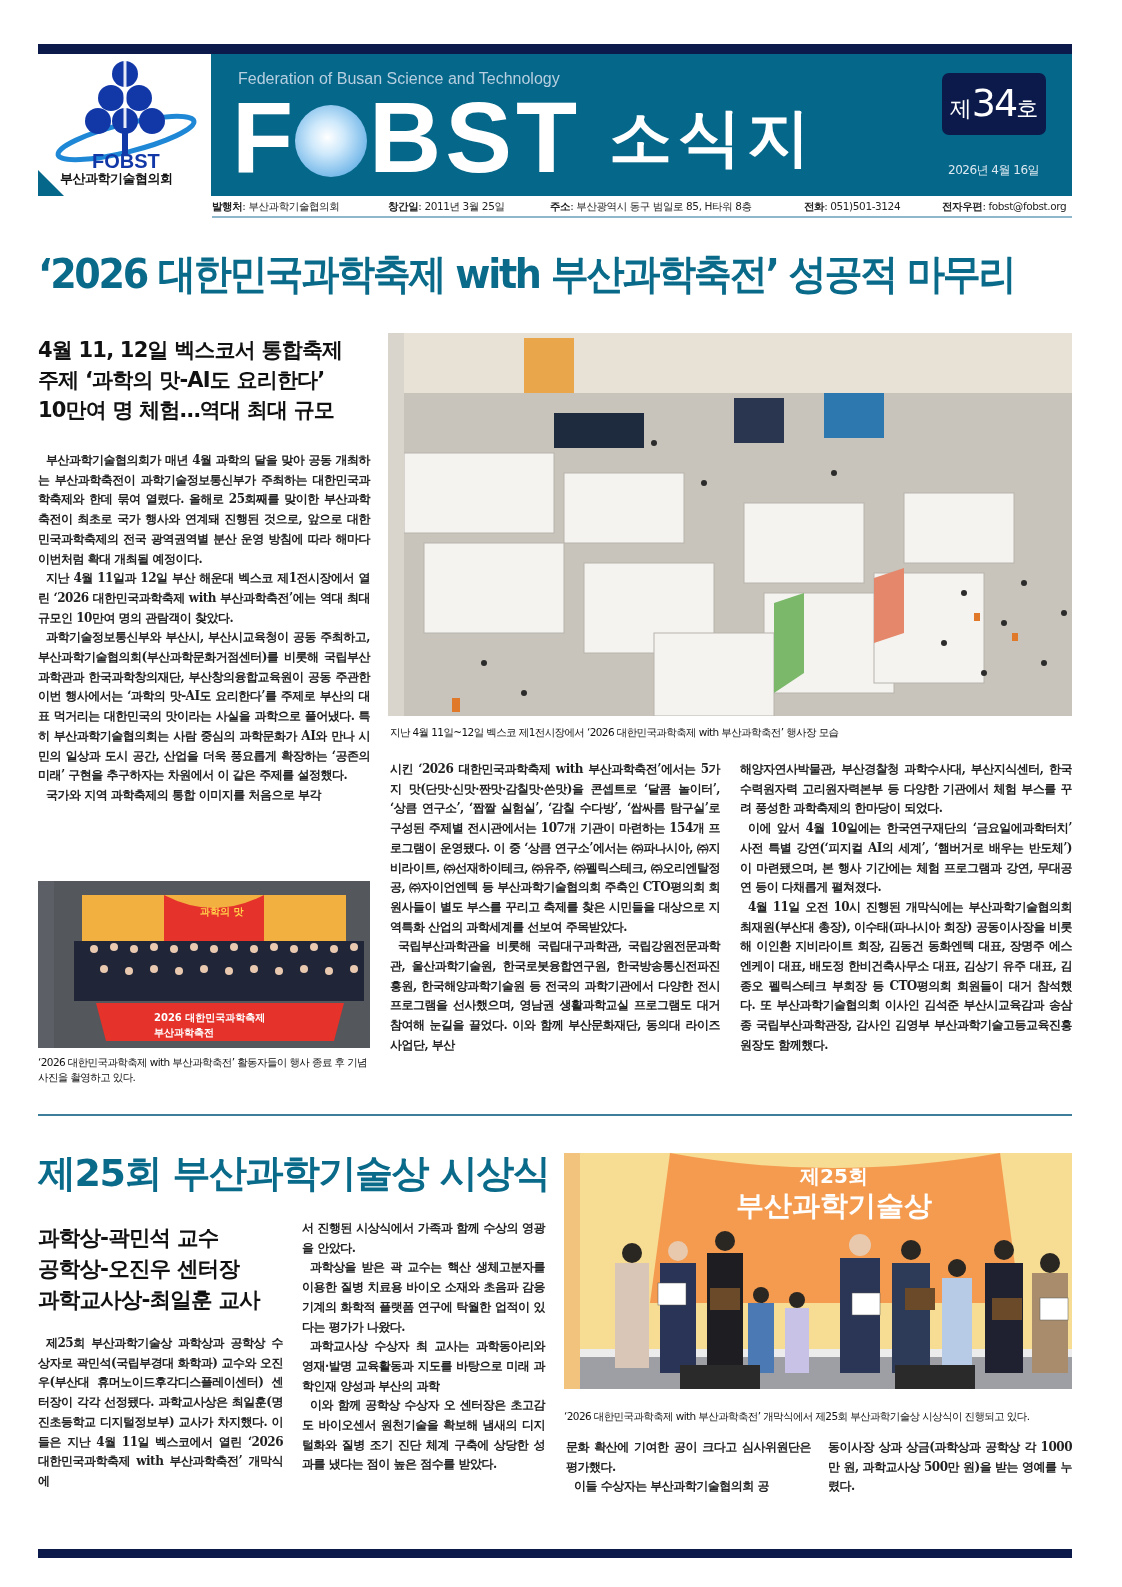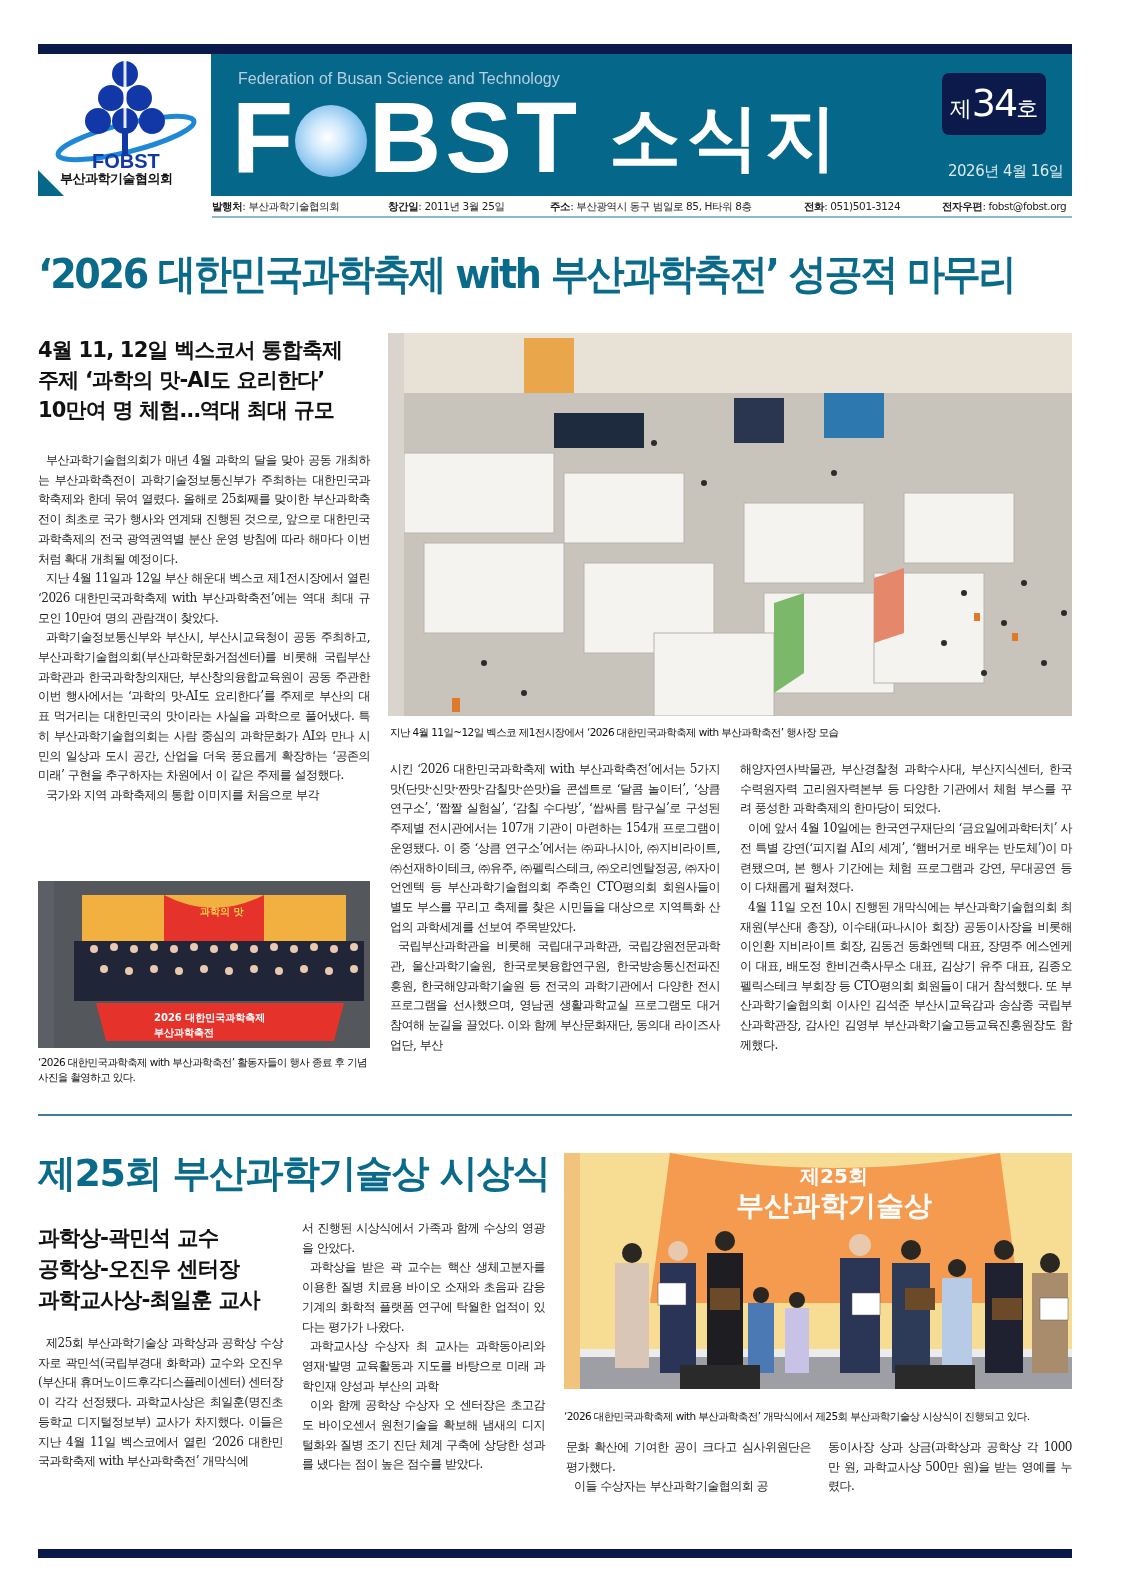--- a/index.html
+++ b/index.html
@@ -11,37 +11,37 @@
   .logo-box { position: absolute; left: 0; top: 0; width: 173px; height: 142px; background: #ffffff; overflow: hidden; }
   .logo-box .corner { position: absolute; left: 0; bottom: 0; width: 0; height: 0; border-left: 26px solid #056789; border-top: 26px solid transparent; }
   .logo-svg { position: absolute; left: 10px; top: 4px; }
   .logo-sub { position: absolute; left: 22px; top: 116px; font-family: "DejaVu Sans", sans-serif; font-weight: bold; font-size: 13px; color: #111; letter-spacing: -0.5px; }
 
   .fed-name { position: absolute; left: 200px; top: 16px; font-family: "Liberation Sans", sans-serif; font-weight: normal; font-size: 16px; color: #b7cfe0; }
   .title-big { position: absolute; left: 194px; top: 28px; height: 110px; display: flex; align-items: center; font-family: "Liberation Sans", sans-serif; font-weight: bold; color: #ffffff; }
   .title-big .f { font-size: 100px; line-height: 1; }
   .title-big .orb { width: 72px; height: 72px; border-radius: 50%; background: radial-gradient(circle at 45% 45%, #ffffff 0%, #cfe9fb 30%, #6fb5e8 75%, #3c8fd0 100%); margin: 8px 2px 0 2px; }
   .title-big .bst { font-size: 100px; line-height: 1; letter-spacing: 4px; }
-  .title-big .kor { font-family: "DejaVu Sans", sans-serif; font-size: 72px; margin-left: 28px; line-height: 1; font-weight: bold; letter-spacing: 6px; }
+  .title-big .kor { font-family: "DejaVu Sans", sans-serif; font-size: 63px; margin-left: 28px; line-height: 1; font-weight: bold; letter-spacing: 6px; }
 
   .issue-box { position: absolute; left: 904px; top: 19px; width: 104px; height: 62px; background: #0b1a4a; border-radius: 7px; display: flex; align-items: baseline; justify-content: center; padding-top: 8px; color: #fff; font-family: "DejaVu Sans", sans-serif; }
   .issue-box .pre, .issue-box .suf { font-size: 22px; }
   .issue-box .num { font-size: 38px; letter-spacing: -2px; }
-  .issue-date { position: absolute; left: 910px; top: 108px; font-family: "DejaVu Sans", sans-serif; font-size: 15px; color: #dde9f2; letter-spacing: -0.5px; }
+  .issue-date { position: absolute; left: 910px; top: 108px; font-family: "DejaVu Sans", sans-serif; font-size: 12px; color: #dde9f2; letter-spacing: -0.5px; }
 
   .info-bar { position: absolute; left: 212px; top: 197px; width: 860px; height: 21px; border-bottom: 2px solid #8fb7cc; font-family: "DejaVu Sans", sans-serif; font-size: 10.5px; letter-spacing: -0.4px; }
   .info-item { position: absolute; top: 3px; white-space: nowrap; color: #222; }
   .info-item b { font-weight: bold; }
 
   .headline { position: absolute; left: 38px; top: 247px; width: 1040px; font-family: "DejaVu Sans", sans-serif; font-weight: bold; font-size: 41px; color: #0a6a8a; letter-spacing: -2.5px; white-space: nowrap; transform: scaleX(0.93); transform-origin: left; }
 
   .subhead { position: absolute; font-family: "DejaVu Sans", sans-serif; font-weight: bold; font-size: 21px; line-height: 30px; color: #111; letter-spacing: -0.8px; }
 
   .body-col { position: absolute; font-family: "DejaVu Serif", serif; font-size: 12px; line-height: 19.7px; color: #222; letter-spacing: -0.5px; text-align: justify; }
-  .body-col p { text-indent: 8px; }
+  .body-col p { text-indent: 8px; font-weight: bold; }
 
   .photo { position: absolute; overflow: hidden; padding-left: 16px; }
   .caption { position: absolute; font-family: "DejaVu Sans", sans-serif; font-size: 10.5px; line-height: 15px; color: #111; letter-spacing: -0.6px; }
 
   .divider { position: absolute; left: 38px; top: 1114px; width: 1034px; height: 2px; background: #3d7f9a; }
   .headline2 { position: absolute; left: 38px; top: 1148px; font-family: "DejaVu Sans", sans-serif; font-weight: bold; font-size: 38px; color: #0a6a8a; letter-spacing: -1.5px; white-space: nowrap; }
   .bottom-bar { position: absolute; left: 38px; top: 1549px; width: 1034px; height: 9px; background: #0b1a4a; }
 </style>
 </head>
 <body>

